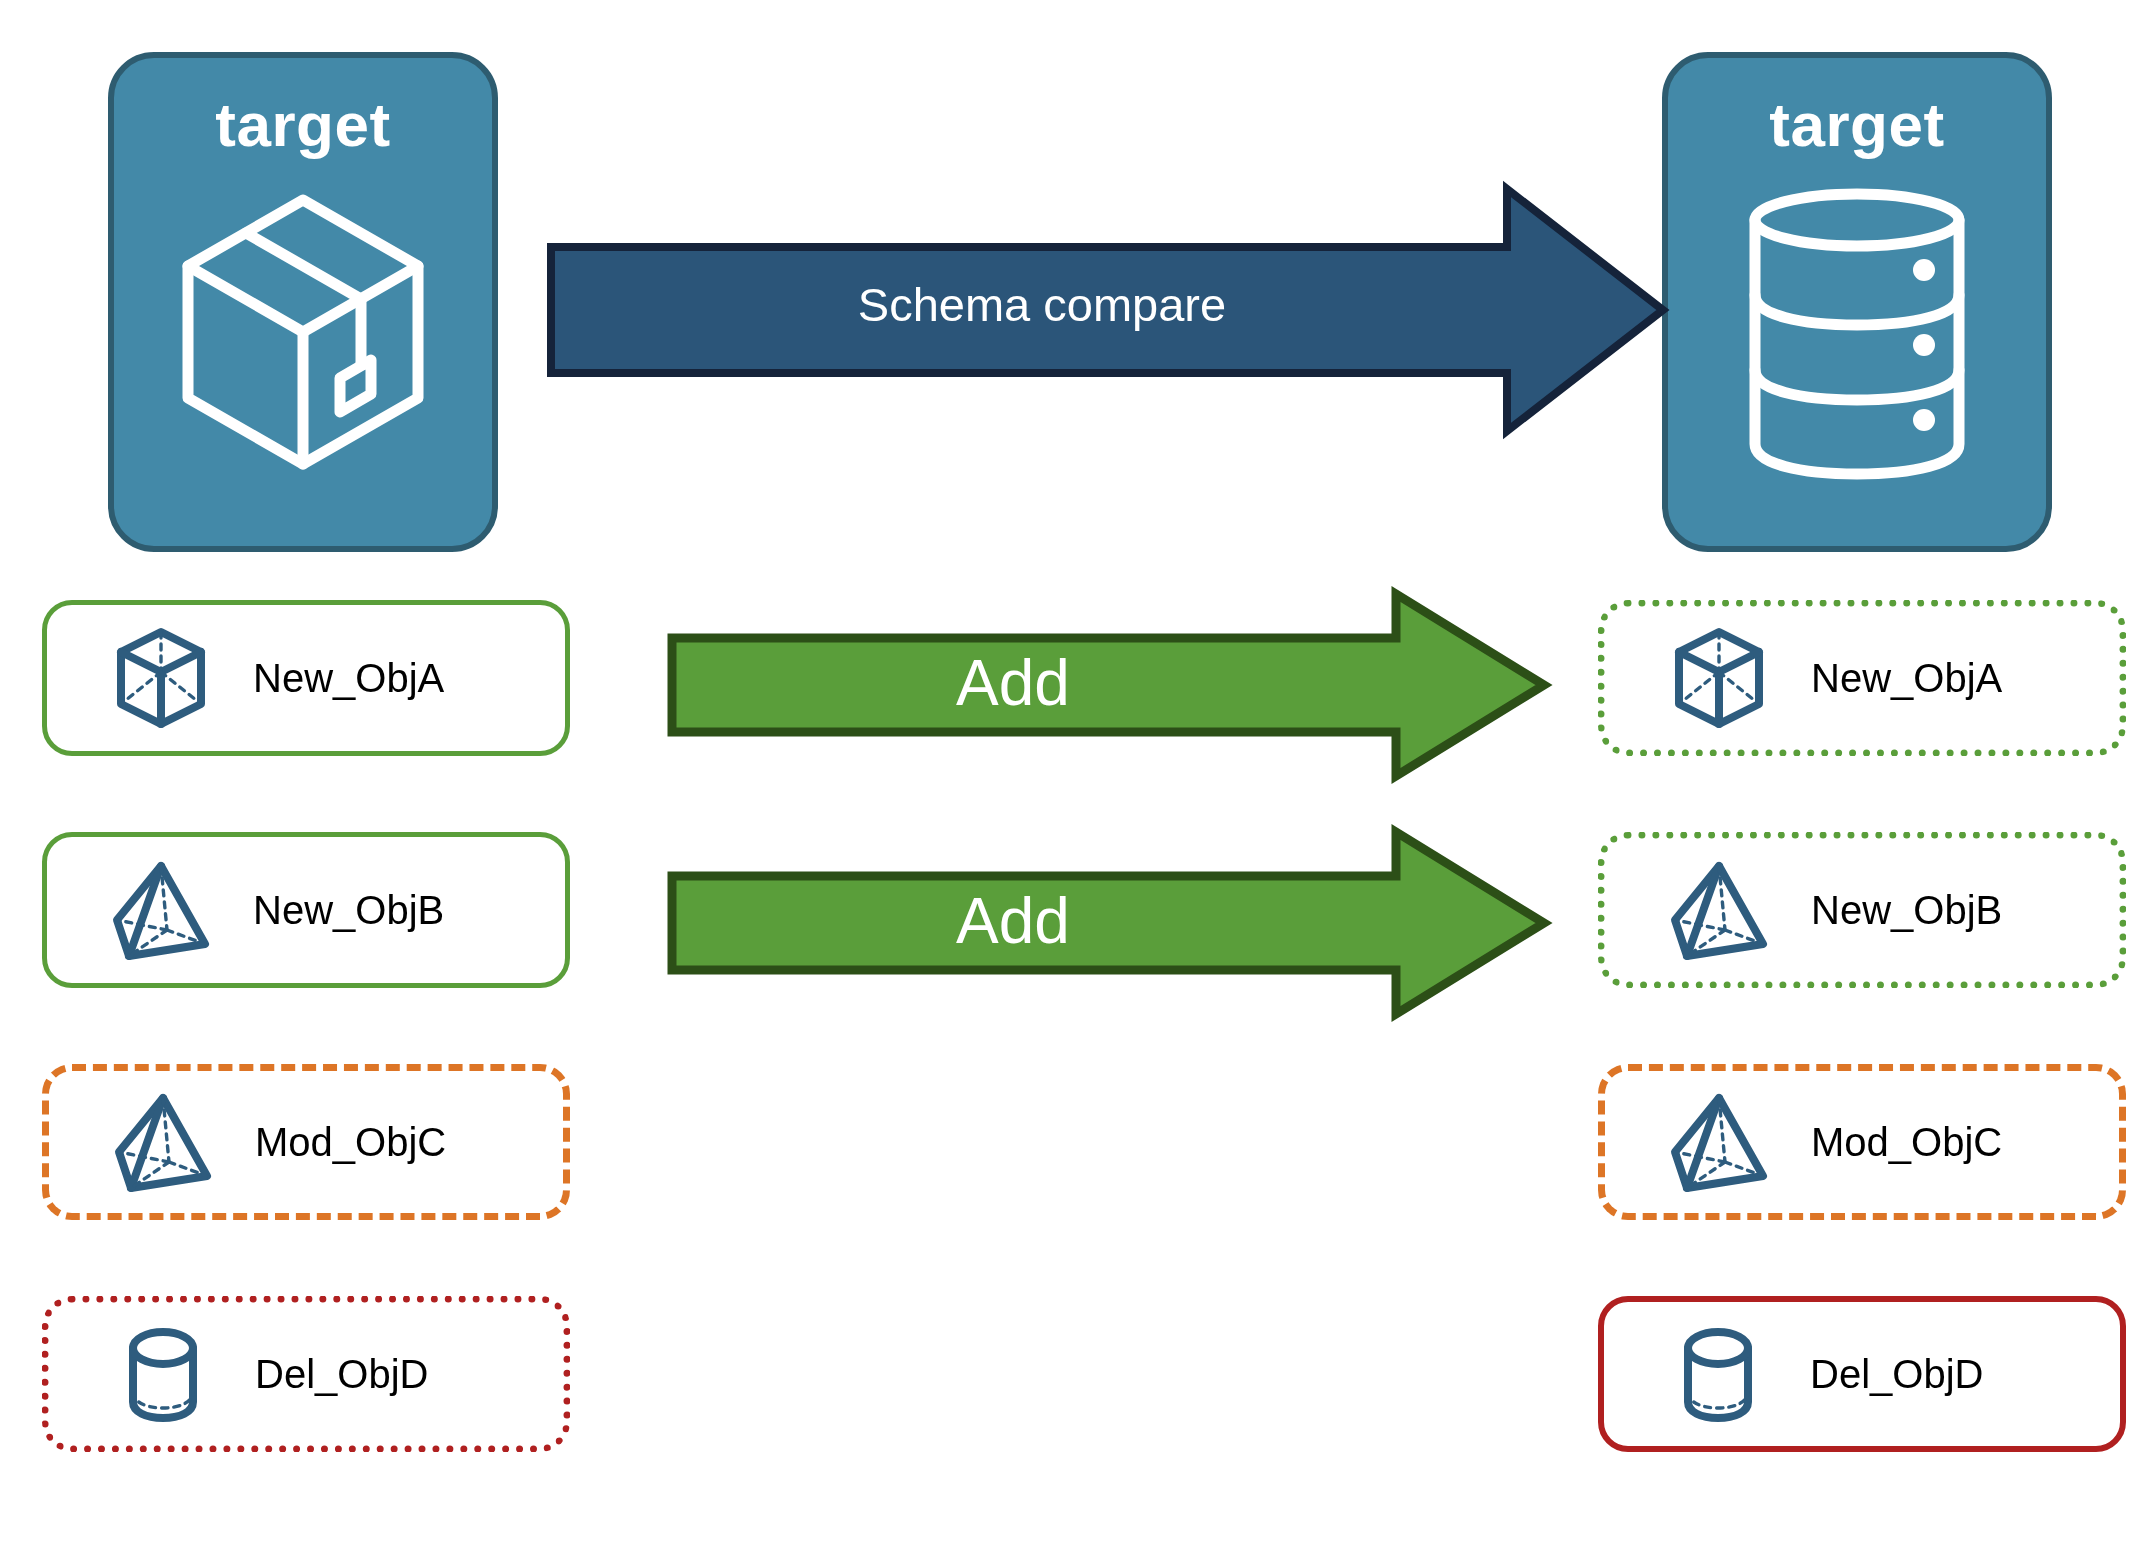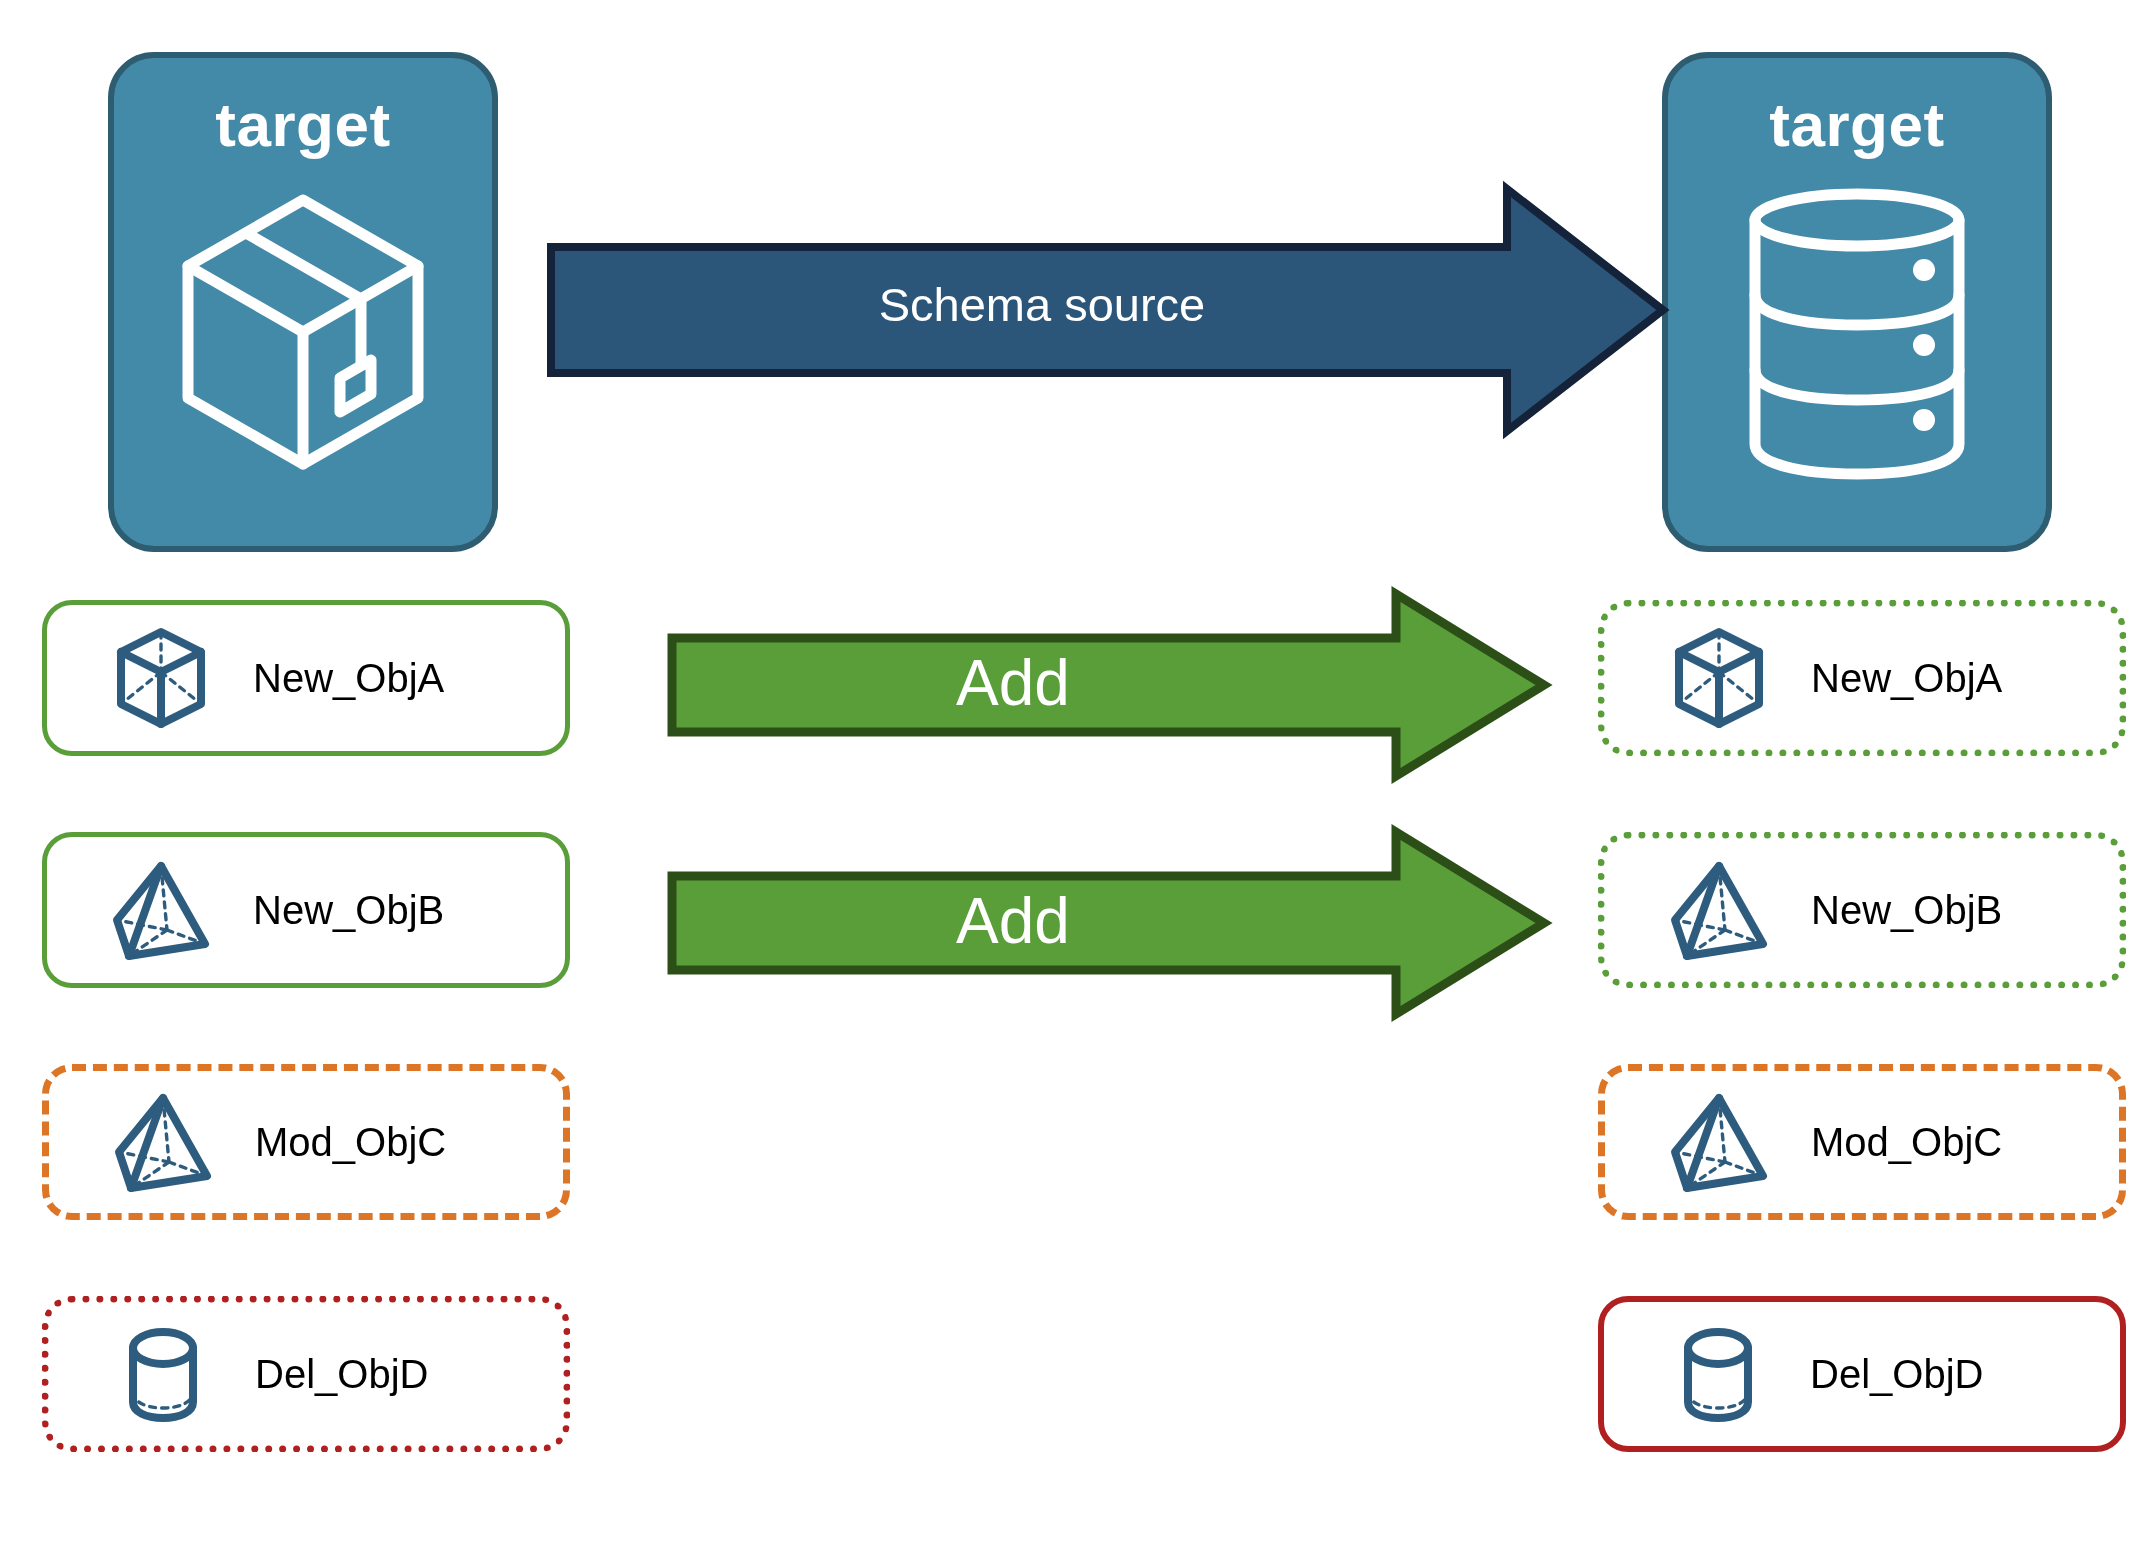--- a/index.html
+++ b/index.html
@@ -177,21 +177,21 @@
         <circle cx="187" cy="163" r="11" fill="#ffffff"></circle>
         <circle cx="187" cy="238" r="11" fill="#ffffff"></circle>
       </svg>
     </div>
   </div>
 
   <div id="compare-arrow">
     <svg width="1120" height="250" viewBox="0 0 1120 250" preserveAspectRatio="none">
       <polygon points="4,62 960,62 960,4 1116,125 960,246 960,188 4,188" fill="#2b5579" stroke="#15233a" stroke-width="8" stroke-linejoin="miter"></polygon>
     </svg>
-    <div class="arrow-label">Schema source</div>
+    <div class="arrow-label">Schema compare</div>
   </div>
 
   <div class="obj-row" id="row-0">
     <div class="obj-card left bd-green-solid">
       <span class="obj-icon">
         <svg width="104" height="104" viewBox="0 0 104 104">
           <g fill="none" stroke="#2e5c7e" stroke-width="8" stroke-linejoin="round" stroke-linecap="round">
             <path d="M12 26 L52 6 L92 26 L92 78 L52 98 L12 78 Z"></path>
             <path d="M12 26 L52 46 L92 26"></path>
             <path d="M52 46 L52 98"></path>

